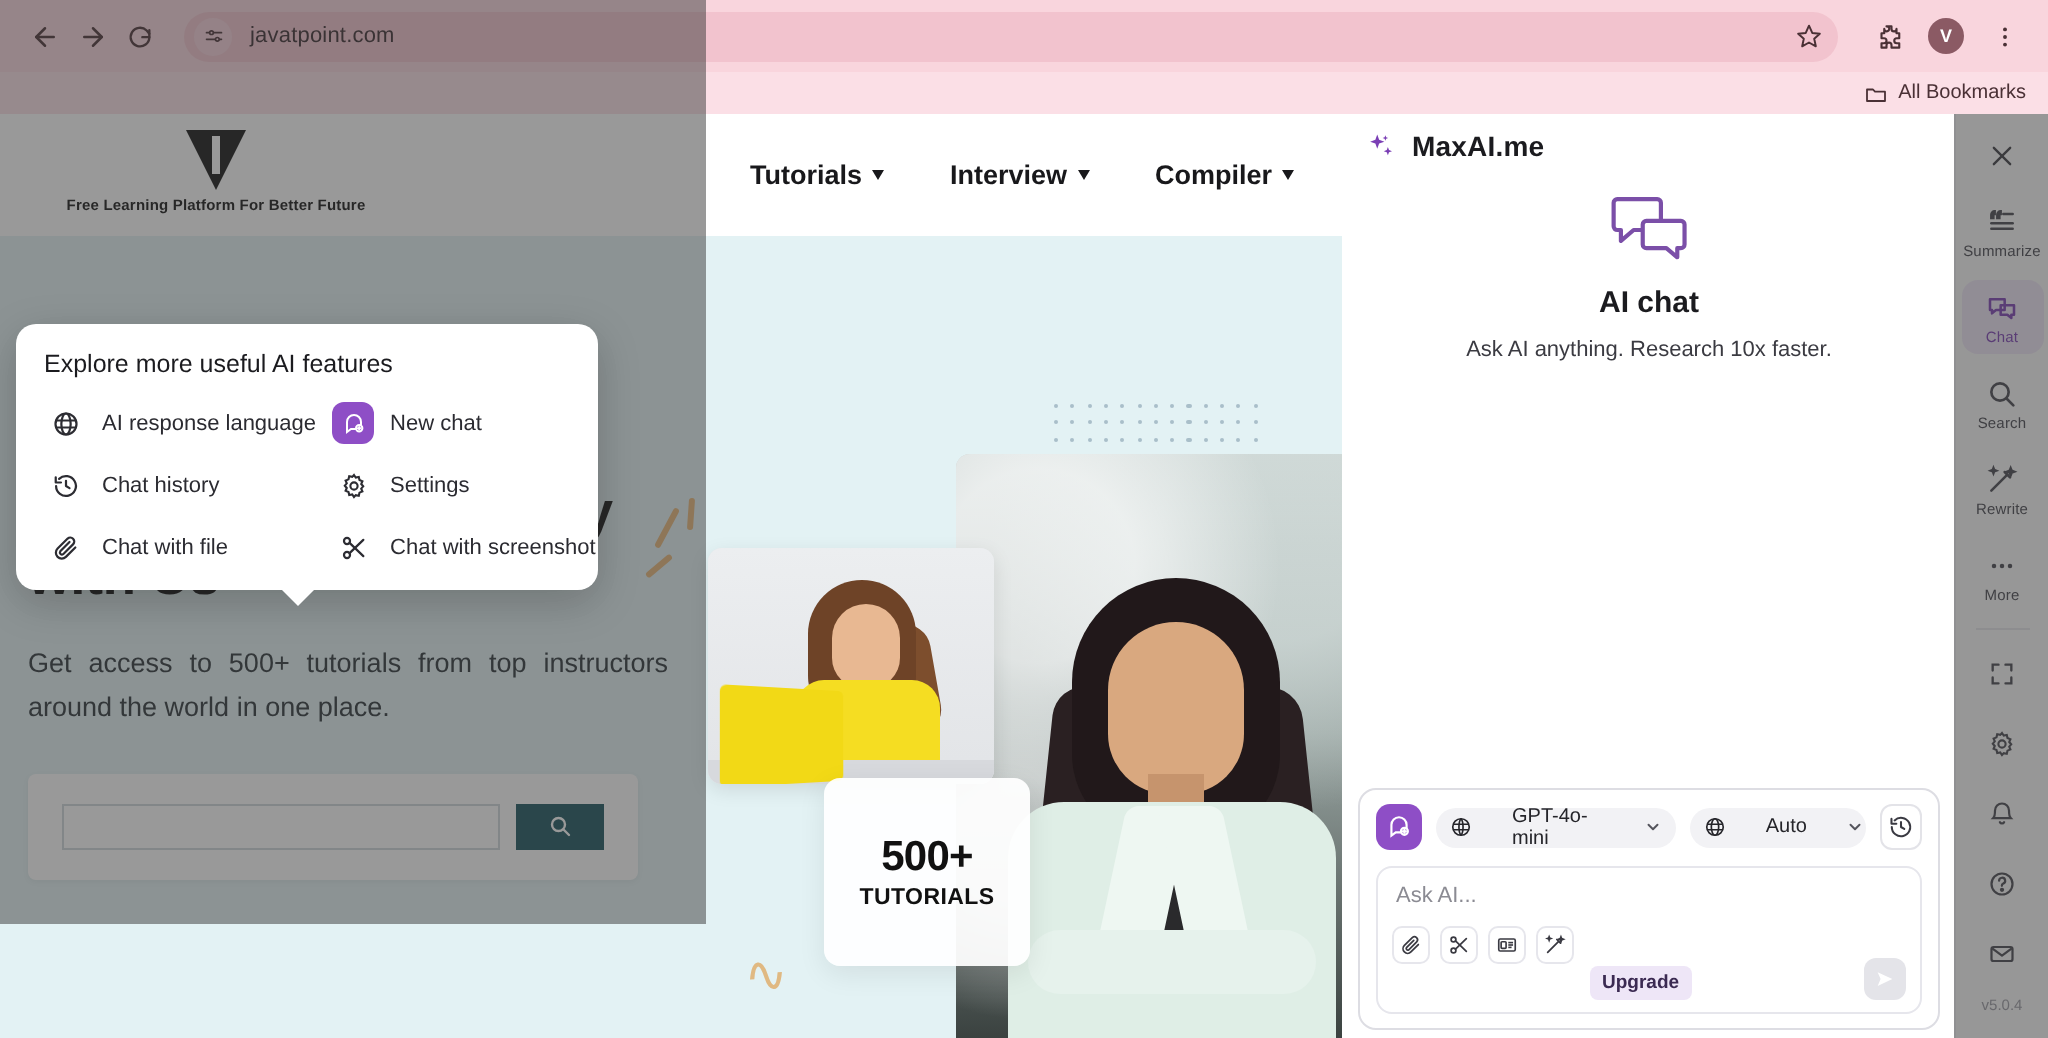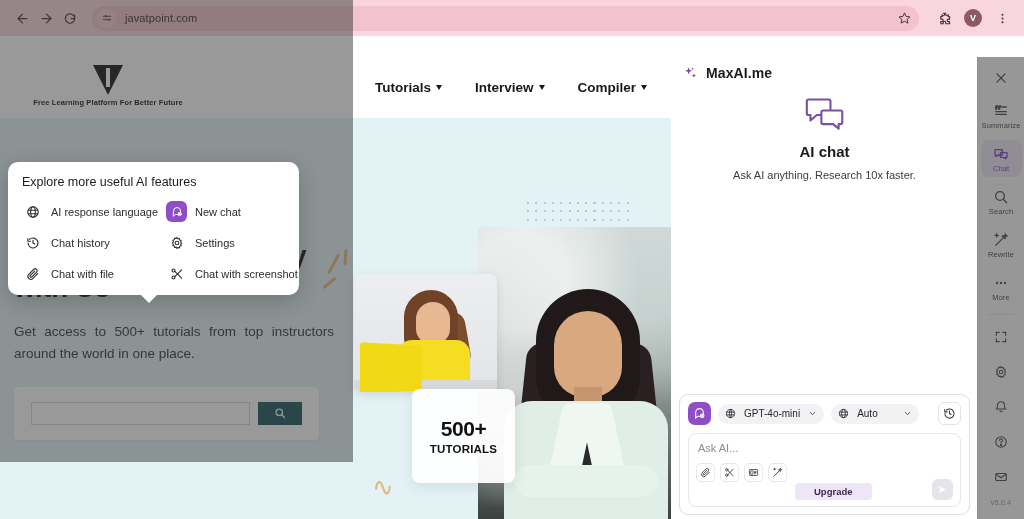--- a/index.html
+++ b/index.html
@@ -206,21 +206,21 @@
     border: 1px solid #dddde3; border-radius: 9px; background: #fff;
     padding: 7px 8px 7px 8px;
   }
   .composer-top { display: flex; align-items: center; gap: 7px; }
   .chip-sq {
     width: 23px; height: 23px; border-radius: 7px; background: #8e4ec6;
     display: flex; align-items: center; justify-content: center; flex: 0 0 auto;
   }
   .chip {
     height: 20px; border-radius: 10px; background: #f2f2f5;
-    display: flex; align-items: center; gap: 8px; padding: 0 7px;
+    display: flex; align-items: center; gap: 20px; padding: 0 7px;
     font-size: 10px; color: #25252a;
   }
   .chip.wide { min-width: 88px; }
   .chip .chev { margin-left: auto; }
   .hist-btn {
     margin-left: auto; width: 23px; height: 23px; border-radius: 6px;
     border: 1px solid #e3e3e8; background: #fff;
     display: flex; align-items: center; justify-content: center;
   }
   .composer-box {
@@ -230,21 +230,21 @@
   .ask-placeholder { font-size: 11px; color: #8b8b93; }
   .composer-tools {
     position: absolute; left: 7px; bottom: 6px; display: flex; align-items: center; gap: 5px;
   }
   .tool-btn {
     width: 19px; height: 19px; border: 1px solid #e6e6ec; border-radius: 5px;
     background: #fff; display: flex; align-items: center; justify-content: center;
   }
   .upgrade-badge {
     height: 17px; background: #eee6f7; color: #3b2a52; border-radius: 4px;
-    font-size: 9.5px; font-weight: bold; padding: 0 19px;
+    font-size: 9.5px; font-weight: bold; padding: 0 6px;
     display: flex; align-items: center; margin-left: 3px; margin-top: 39px;
   }
   .send-btn {
     position: absolute; right: 7px; bottom: 6px;
     width: 21px; height: 21px; border-radius: 6px; background: #e4e4e9;
     display: flex; align-items: center; justify-content: center; color: #fff;
   }
 
   
   .popover {
@@ -361,20 +361,30 @@
     </div>
     <div class="chrome-icon">
       <svg width="13" height="13" viewBox="0 0 24 24" fill="currentColor">
           <circle cx="12" cy="5" r="1.8"></circle>
           <circle cx="12" cy="12" r="1.8"></circle>
           <circle cx="12" cy="19" r="1.8"></circle>
         </svg>
     </div>
   </div>
 
+  <div class="bookmarks-bar">
+    <div class="bm-item">
+      <span>
+        <svg width="12" height="12" viewBox="0 0 24 24" fill="none" stroke="currentColor" stroke-width="1.8" stroke-linejoin="round">
+            <path d="M3 7.5h6l2 2.2h10V19H3z"></path>
+          </svg>
+      </span>
+      <span>All Bookmarks</span>
+    </div>
+  </div>
 
   <div class="page">
 
     <div class="site-header">
       <div class="logo-wrap">
         <div class="logo-mark"></div>
         <div class="logo-tagline">Free Learning Platform For Better Future</div>
       </div>
       <div class="site-nav">
         <div class="nav-item">

